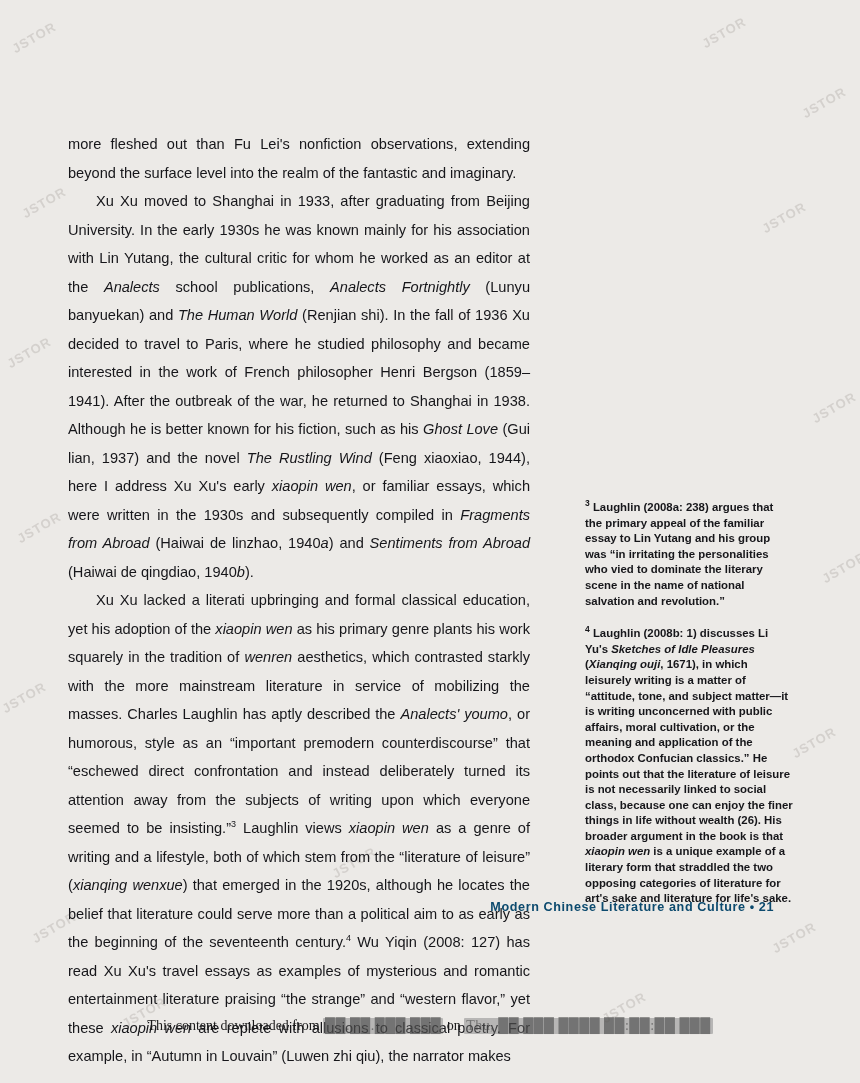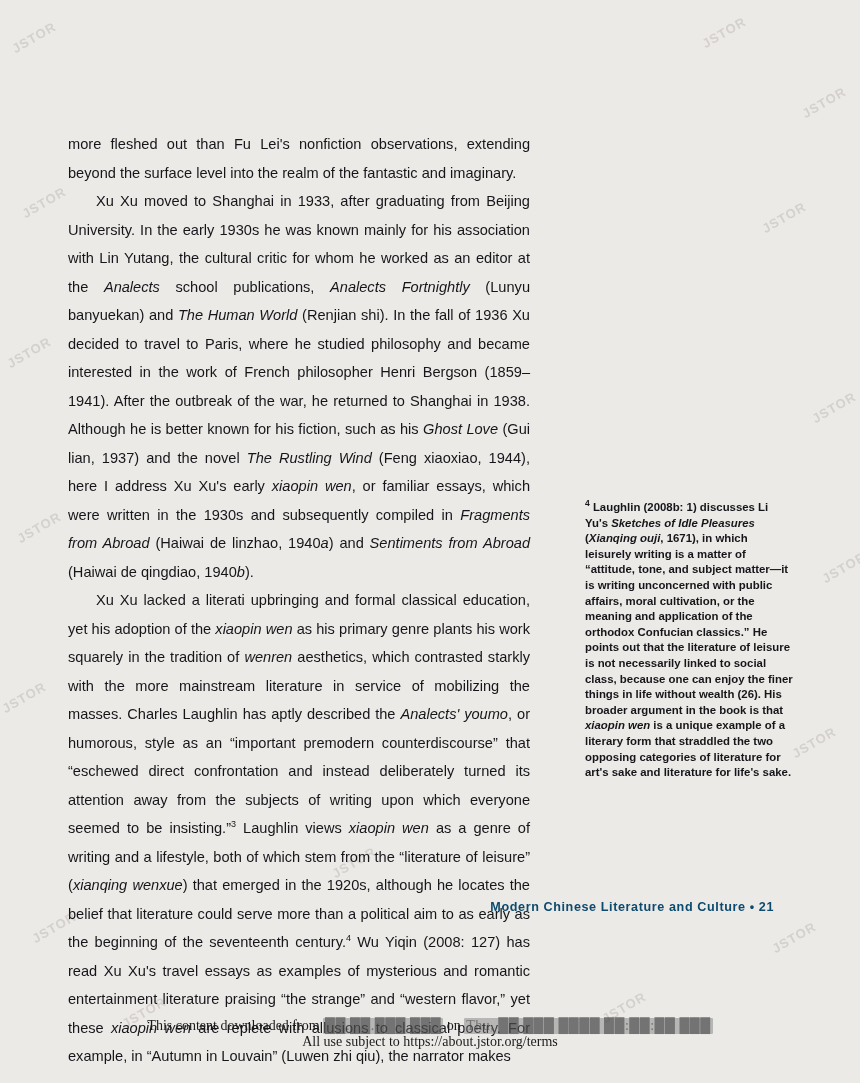--- a/index.html
+++ b/index.html
@@ -131,26 +131,26 @@
 
   <div class="content">
 
     <div class="maincol">
       <p>more fleshed out than Fu Lei's nonfiction observations, extending beyond the surface level into the realm of the fantastic and imaginary.</p>
       <p class="ind">Xu Xu moved to Shanghai in 1933, after graduating from Beijing University. In the early 1930s he was known mainly for his association with Lin Yutang, the cultural critic for whom he worked as an editor at the <i>Analects</i> school publications, <i>Analects Fortnightly</i> (Lunyu banyuekan) and <i>The Human World</i> (Renjian shi). In the fall of 1936 Xu decided to travel to Paris, where he studied philosophy and became interested in the work of French philosopher Henri Bergson (1859–1941). After the outbreak of the war, he returned to Shanghai in 1938. Although he is better known for his fiction, such as his <i>Ghost Love</i> (Gui lian, 1937) and the novel <i>The Rustling Wind</i> (Feng xiaoxiao, 1944), here I address Xu Xu's early <i>xiaopin wen</i>, or familiar essays, which were written in the 1930s and subsequently compiled in <i>Fragments from Abroad</i> (Haiwai de linzhao, 1940<i>a</i>) and <i>Sentiments from Abroad</i> (Haiwai de qingdiao, 1940<i>b</i>).</p>
       <p class="ind">Xu Xu lacked a literati upbringing and formal classical education, yet his adoption of the <i>xiaopin wen</i> as his primary genre plants his work squarely in the tradition of <i>wenren</i> aesthetics, which contrasted starkly with the more mainstream literature in service of mobilizing the masses. Charles Laughlin has aptly described the <i>Analects'</i> <i>youmo</i>, or humorous, style as an “important premodern counterdiscourse” that “eschewed direct confrontation and instead deliberately turned its attention away from the subjects of writing upon which everyone seemed to be insisting.”<sup class="note">3</sup> Laughlin views <i>xiaopin wen</i> as a genre of writing and a lifestyle, both of which stem from the “literature of leisure” (<i>xianqing wenxue</i>) that emerged in the 1920s, although he locates the belief that literature could serve more than a political aim to as early as the beginning of the seventeenth century.<sup class="note">4</sup> Wu Yiqin (2008: 127) has read Xu Xu's travel essays as examples of mysterious and romantic entertainment literature praising “the strange” and “western flavor,” yet these <i>xiaopin wen</i> are replete with allusions to classical poetry. For example, in “Autumn in Louvain” (Luwen zhi qiu), the narrator makes</p>
     </div>
 
     <div class="notes">
+      <p><sup>3</sup> Laughlin (2008a: 238) argues that the primary appeal of the familiar essay to Lin Yutang and his group was “in irritating the personalities who vied to dominate the literary scene in the name of national salvation and revolution.”</p>
       <p><sup>4</sup> Laughlin (2008b: 1) discusses Li Yu's <i>Sketches of Idle Pleasures</i> (<i>Xianqing ouji</i>, 1671), in which leisurely writing is a matter of “attitude, tone, and subject matter—it is writing unconcerned with public affairs, moral cultivation, or the meaning and application of the orthodox Confucian classics.” He points out that the literature of leisure is not necessarily linked to social class, because one can enjoy the finer things in life without wealth (26). His broader argument in the book is that <i>xiaopin wen</i> is a unique example of a literary form that straddled the two opposing categories of literature for art's sake and literature for life's sake.</p>
     </div>
 
     <div class="footer">Modern Chinese Literature and Culture • 21</div>
 
     <div class="jstor">
       <div>
         <span>This content downloaded from </span><span class="redact">██.██.███.███</span><span> on </span><span class="redact">Thu, ██ ███ ████ ██:██:██ ███</span>
       </div>
-      <div>All use subject to https://about.jstor.org/terms</div>
     </div>
 
   </div>
 </div>
 
 </body></html>

